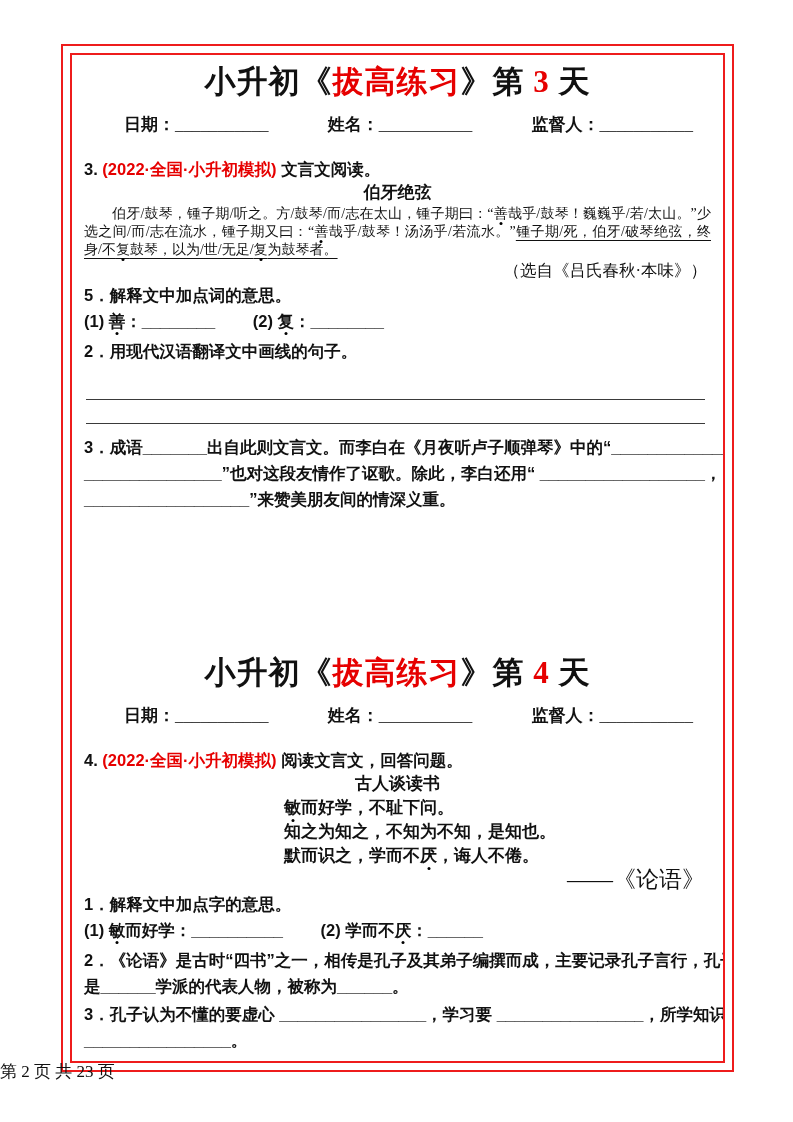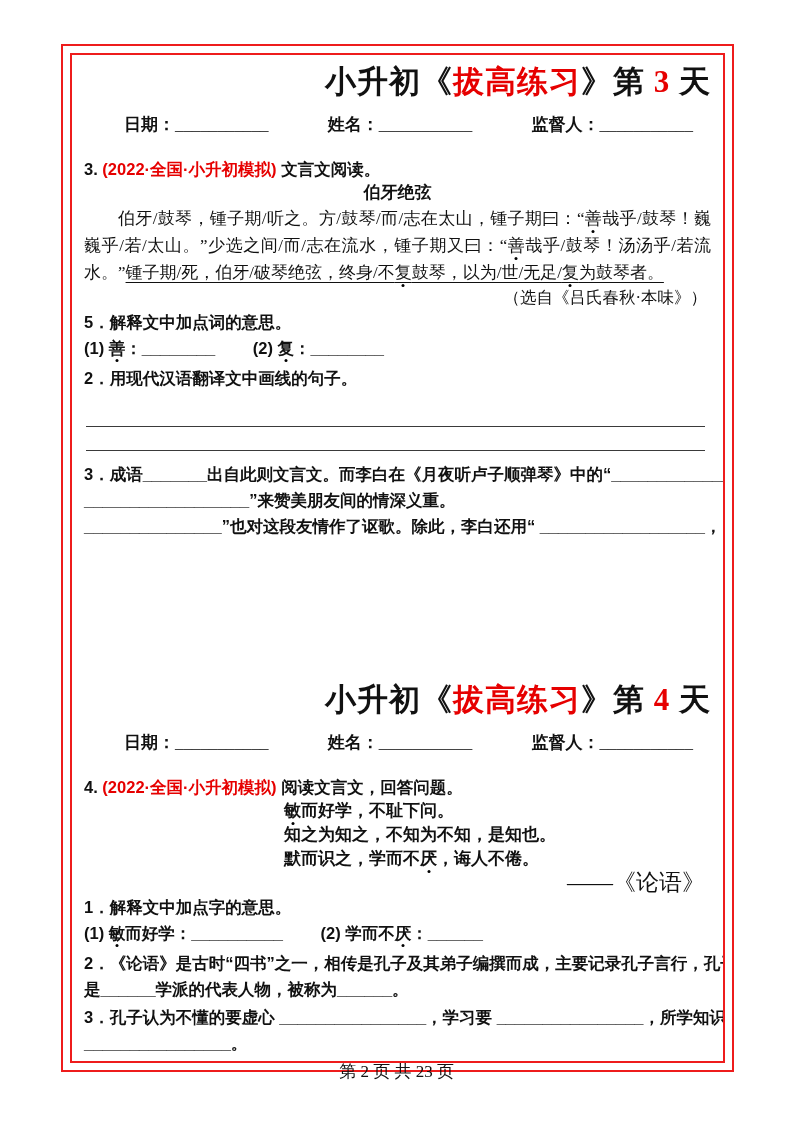--- a/index.html
+++ b/index.html
@@ -16,57 +16,57 @@
   .frame{
     position:absolute;left:61px;top:44px;width:673px;height:1028px;
     border:2px solid var(--border-red);box-sizing:border-box;padding:7px;
   }
   .inner{
     width:100%;height:100%;border:2px solid var(--border-red);
     box-sizing:border-box;padding:2px 12px 0 12px;overflow:hidden;
   }
   .red{color:var(--red);}
   .day-title{
-    text-align:right;font-weight:900;font-size:31px;line-height:42px;
+    text-align:center;font-weight:900;font-size:31px;line-height:42px;
     margin:4px 0 0 0;letter-spacing:1px;
     font-family:"Liberation Serif","DejaVu Serif",serif;
   }
   .fields{
     display:flex;justify-content:space-between;align-items:baseline;
     margin:10px 18px 0 40px;font-size:17px;line-height:24px;
   }
   .fields .label{font-weight:bold;font-family:"Liberation Sans","DejaVu Sans",sans-serif;}
   .blank{letter-spacing:0;color:#222;}
   .qheader{margin-top:20px;font-size:16.5px;line-height:24px;font-weight:600;
     font-family:"Liberation Sans","DejaVu Sans",sans-serif;}
   .qheader .src{color:var(--red);font-weight:bold;}
   .passage-title{text-align:center;font-weight:600;font-size:17px;line-height:24px;
     font-family:"Liberation Sans","DejaVu Sans",sans-serif;}
-  .passage{font-size:17px;line-height:27px;text-indent:2em;margin:0;text-align:justify;}
+  .passage{font-size:14px;line-height:18px;text-indent:2em;margin:0;text-align:justify;}
   .passage-source{text-align:right;font-size:16.5px;line-height:24px;padding-right:4px;}
   .q{font-size:16.5px;line-height:25px;font-weight:600;
     font-family:"Liberation Sans","DejaVu Sans",sans-serif;}
   .qsub{font-size:16.5px;line-height:26px;font-weight:600;
     font-family:"Liberation Sans","DejaVu Sans",sans-serif;}
   .ansline{border-bottom:1.6px solid var(--line);height:23px;margin:0 6px 0 2px;}
   .ansline.first{margin-top:12px;}
   .qline{font-size:16.5px;line-height:26px;font-weight:600;white-space:nowrap;
     font-family:"Liberation Sans","DejaVu Sans",sans-serif;}
   .spacer{height:136px;}
   .verse{margin:0 0 0 200px;font-weight:600;font-size:17px;line-height:24px;
     font-family:"Liberation Sans","DejaVu Sans",sans-serif;}
   .attribution{text-align:right;font-size:23px;line-height:24px;padding-right:6px;}
   .u{text-decoration:underline;text-underline-offset:3.5px;text-decoration-thickness:1.3px;}
   .dot{position:relative;}
   .dot::after{
     content:"";position:absolute;left:50%;bottom:-0.28em;width:3px;height:3px;
     background:#000;border-radius:50%;transform:translateX(-50%);
   }
   .footer{
-    position:absolute;left:0;right:0;top:1060px;text-align:center;
+    position:absolute;left:0;right:0;top:1060px;
     font-size:17px;line-height:24px;color:#111;z-index:5;
   }
 </style>
 </head>
 <body>
 
 <div class="frame">
   <div class="inner">
 
     <section>
@@ -88,38 +88,39 @@
 
       <div class="q">5．解释文中加点词的意思。</div>
       <div class="qsub"><span>(1) </span><span class="dot">善</span><span>：________</span><span>　　 (2) </span><span class="dot">复</span><span>：________</span></div>
 
       <div class="q" style="margin-top:5px;">2．用现代汉语翻译文中画线的句子。</div>
       <div class="ansline first"></div>
       <div class="ansline"></div>
 
       <div style="margin-top:10px;">
         <div class="qline">3．成语_______出自此则文言文。而李白在《月夜听卢子顺弹琴》中的“______________，</div>
+        <div class="qline">_______________”也对这段友情作了讴歌。除此，李白还用“ __________________，</div>
         <div class="qline">__________________”来赞美朋友间的情深义重。</div>
-        <div class="qline">_______________”也对这段友情作了讴歌。除此，李白还用“ __________________，</div>
       </div>
     </section>
 
     <div class="spacer"></div>
 
     <section>
       <h1 class="day-title"><span>小升初</span><span>《</span><span class="red">拔高练习</span><span>》</span><span>第 </span><span class="red">4</span><span> 天</span></h1>
 
       <div class="fields">
         <span><span class="label">日期：</span><span class="blank">___________</span></span>
         <span><span class="label">姓名：</span><span class="blank">___________</span></span>
         <span><span class="label">监督人：</span><span class="blank">___________</span></span>
       </div>
 
       <div class="qheader"><span>4.</span> <span class="src">(2022·全国·小升初模拟)</span><span> 阅读文言文，回答问题。</span></div>
 
+      <div class="passage-title">古人谈读书</div>
 
       <div class="verse">
         <div><span class="dot">敏</span><span>而好学，不耻下问。</span></div>
         <div><span>知之为知之，不知为不知，是知也。</span></div>
         <div><span>默而识之，学而不</span><span class="dot">厌</span><span>，诲人不倦。</span></div>
       </div>
 
       <div class="attribution">——《论语》</div>
 
       <div class="q">1．解释文中加点字的意思。</div>

